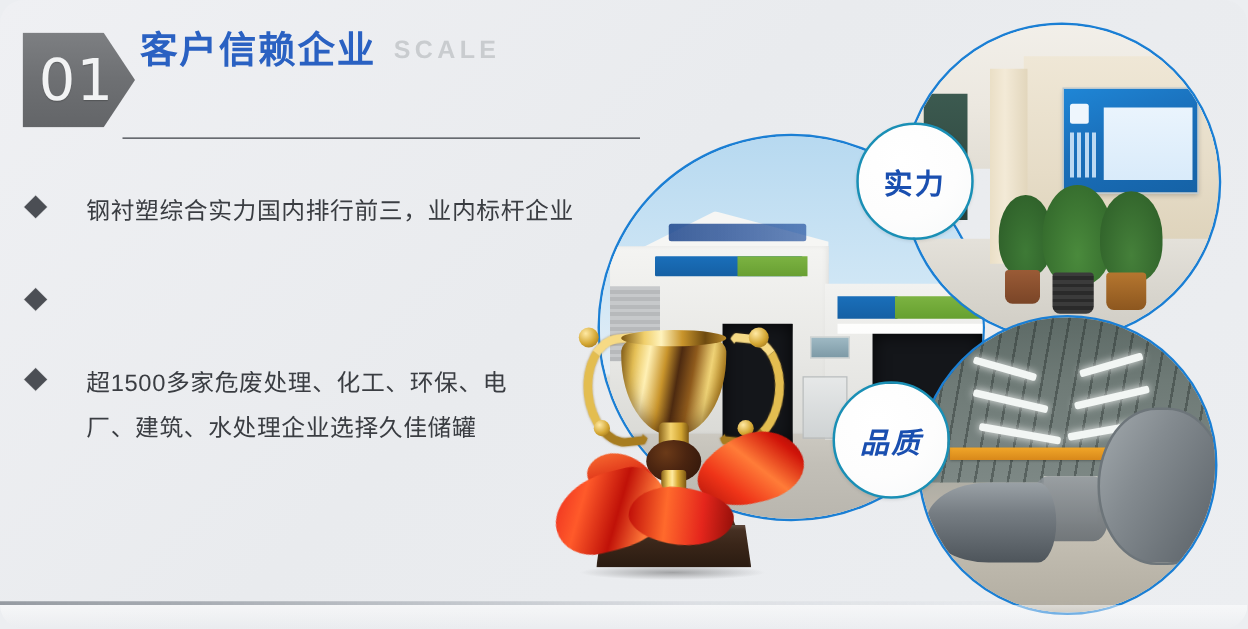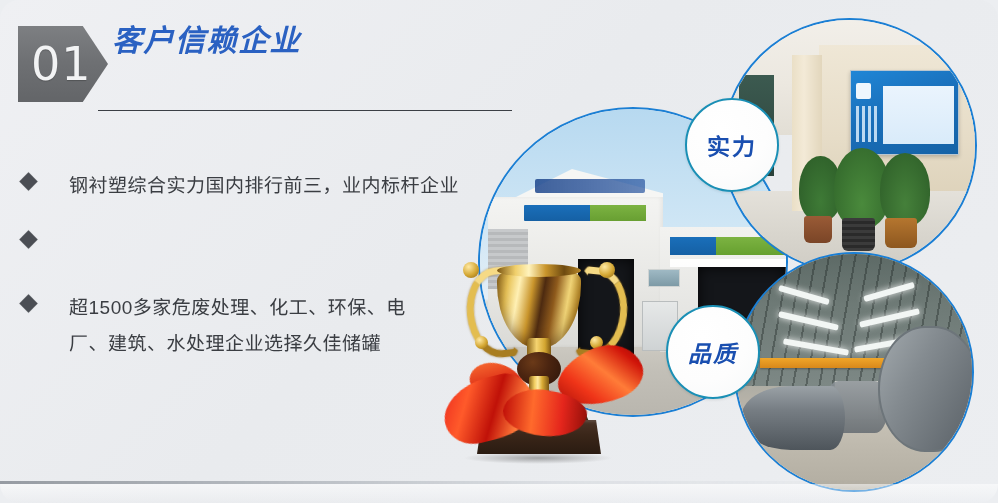--- a/index.html
+++ b/index.html
@@ -40,36 +40,36 @@
     letter-spacing:1px;padding-left:13px;
     font-family:"DejaVu Sans","Liberation Sans",sans-serif;
     text-shadow:0 1px 1px rgba(0,0,0,.22);
   }
   .title-wrap{position:absolute;left:112px;top:22px;width:440px;}
   .title-l1,.title-l2{
     color:#2a61c2;font-size:30px;line-height:38px;font-weight:700;
     letter-spacing:1.5px;white-space:nowrap;
     font-family:"Liberation Sans","DejaVu Sans",sans-serif;
   }
-  .title-l2{display:flex;align-items:center;font-style:italic;}
+  .title-l2{display:flex;align-items:center;}
   .scale-en{
     color:#c9cccf;font-size:20px;font-weight:700;letter-spacing:3.5px;
     margin-left:14px;position:relative;top:-1px;
   }
   .hr{
     position:absolute;left:98px;top:110px;width:414px;height:1px;
     background:#3b3f45;
   }
 
   
   .bullets{position:absolute;left:0;top:148px;width:500px;}
   .bullet-row{
     position:absolute;display:flex;align-items:flex-start;left:22px;
   }
-  .bullet-row.r1{top:20px;}
+  .bullet-row.r1{top:4px;}
   .bullet-row.r2{top:78px;}
   .bullet-row.r3{top:142px;}
   .diamond{
     width:13px;height:13px;background:#4b4e54;
     transform:rotate(45deg);margin-top:7px;flex:0 0 auto;
     box-shadow:0 0 0 .5px rgba(0,0,0,.08);
   }
   .bullet-text{
     margin-left:34px;color:#3a3d42;font-size:19px;line-height:36px;
     letter-spacing:.5px;white-space:nowrap;
@@ -365,20 +365,21 @@
 
   <div class="header">
 
     <div class="num-badge">
       <div class="num">01</div>
     </div>
 
     <div class="title-wrap">
       <div class="title-l2">
         <span>客户信赖企业</span>
+        <span class="scale-en">SCALE</span>
       </div>
     </div>
 
     <div class="hr"></div>
   </div>
 
   <div class="bullets">
 
     <div class="bullet-row r1">
       <div class="diamond"></div>

